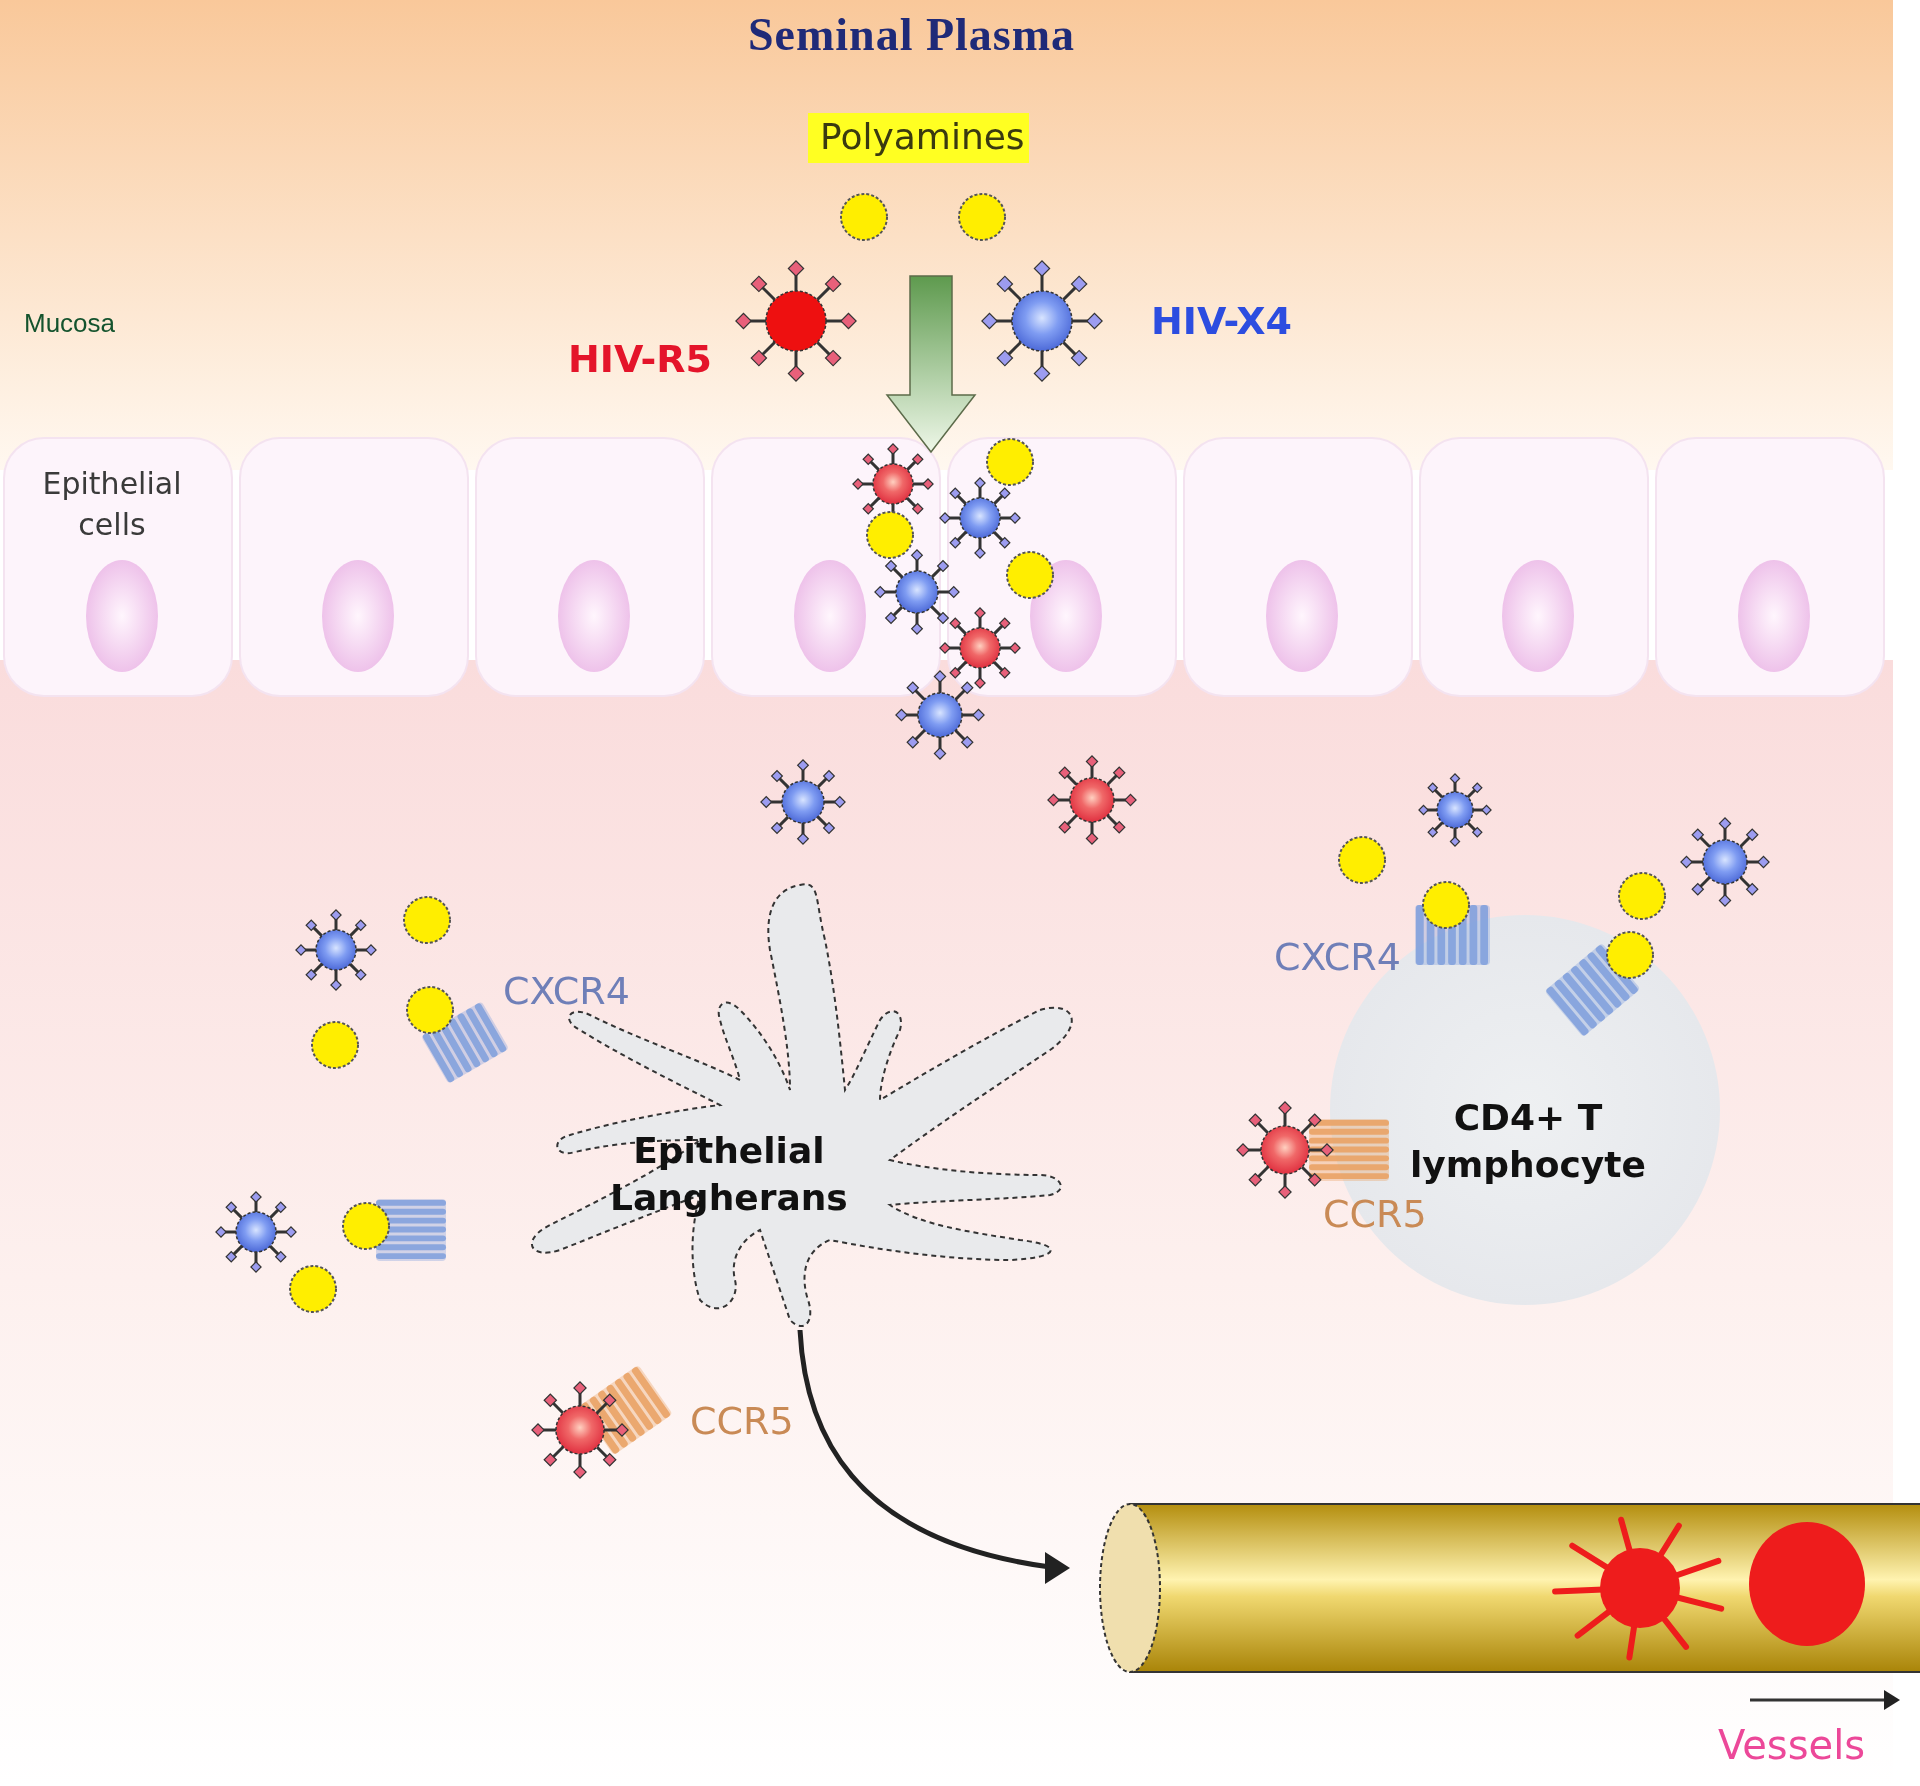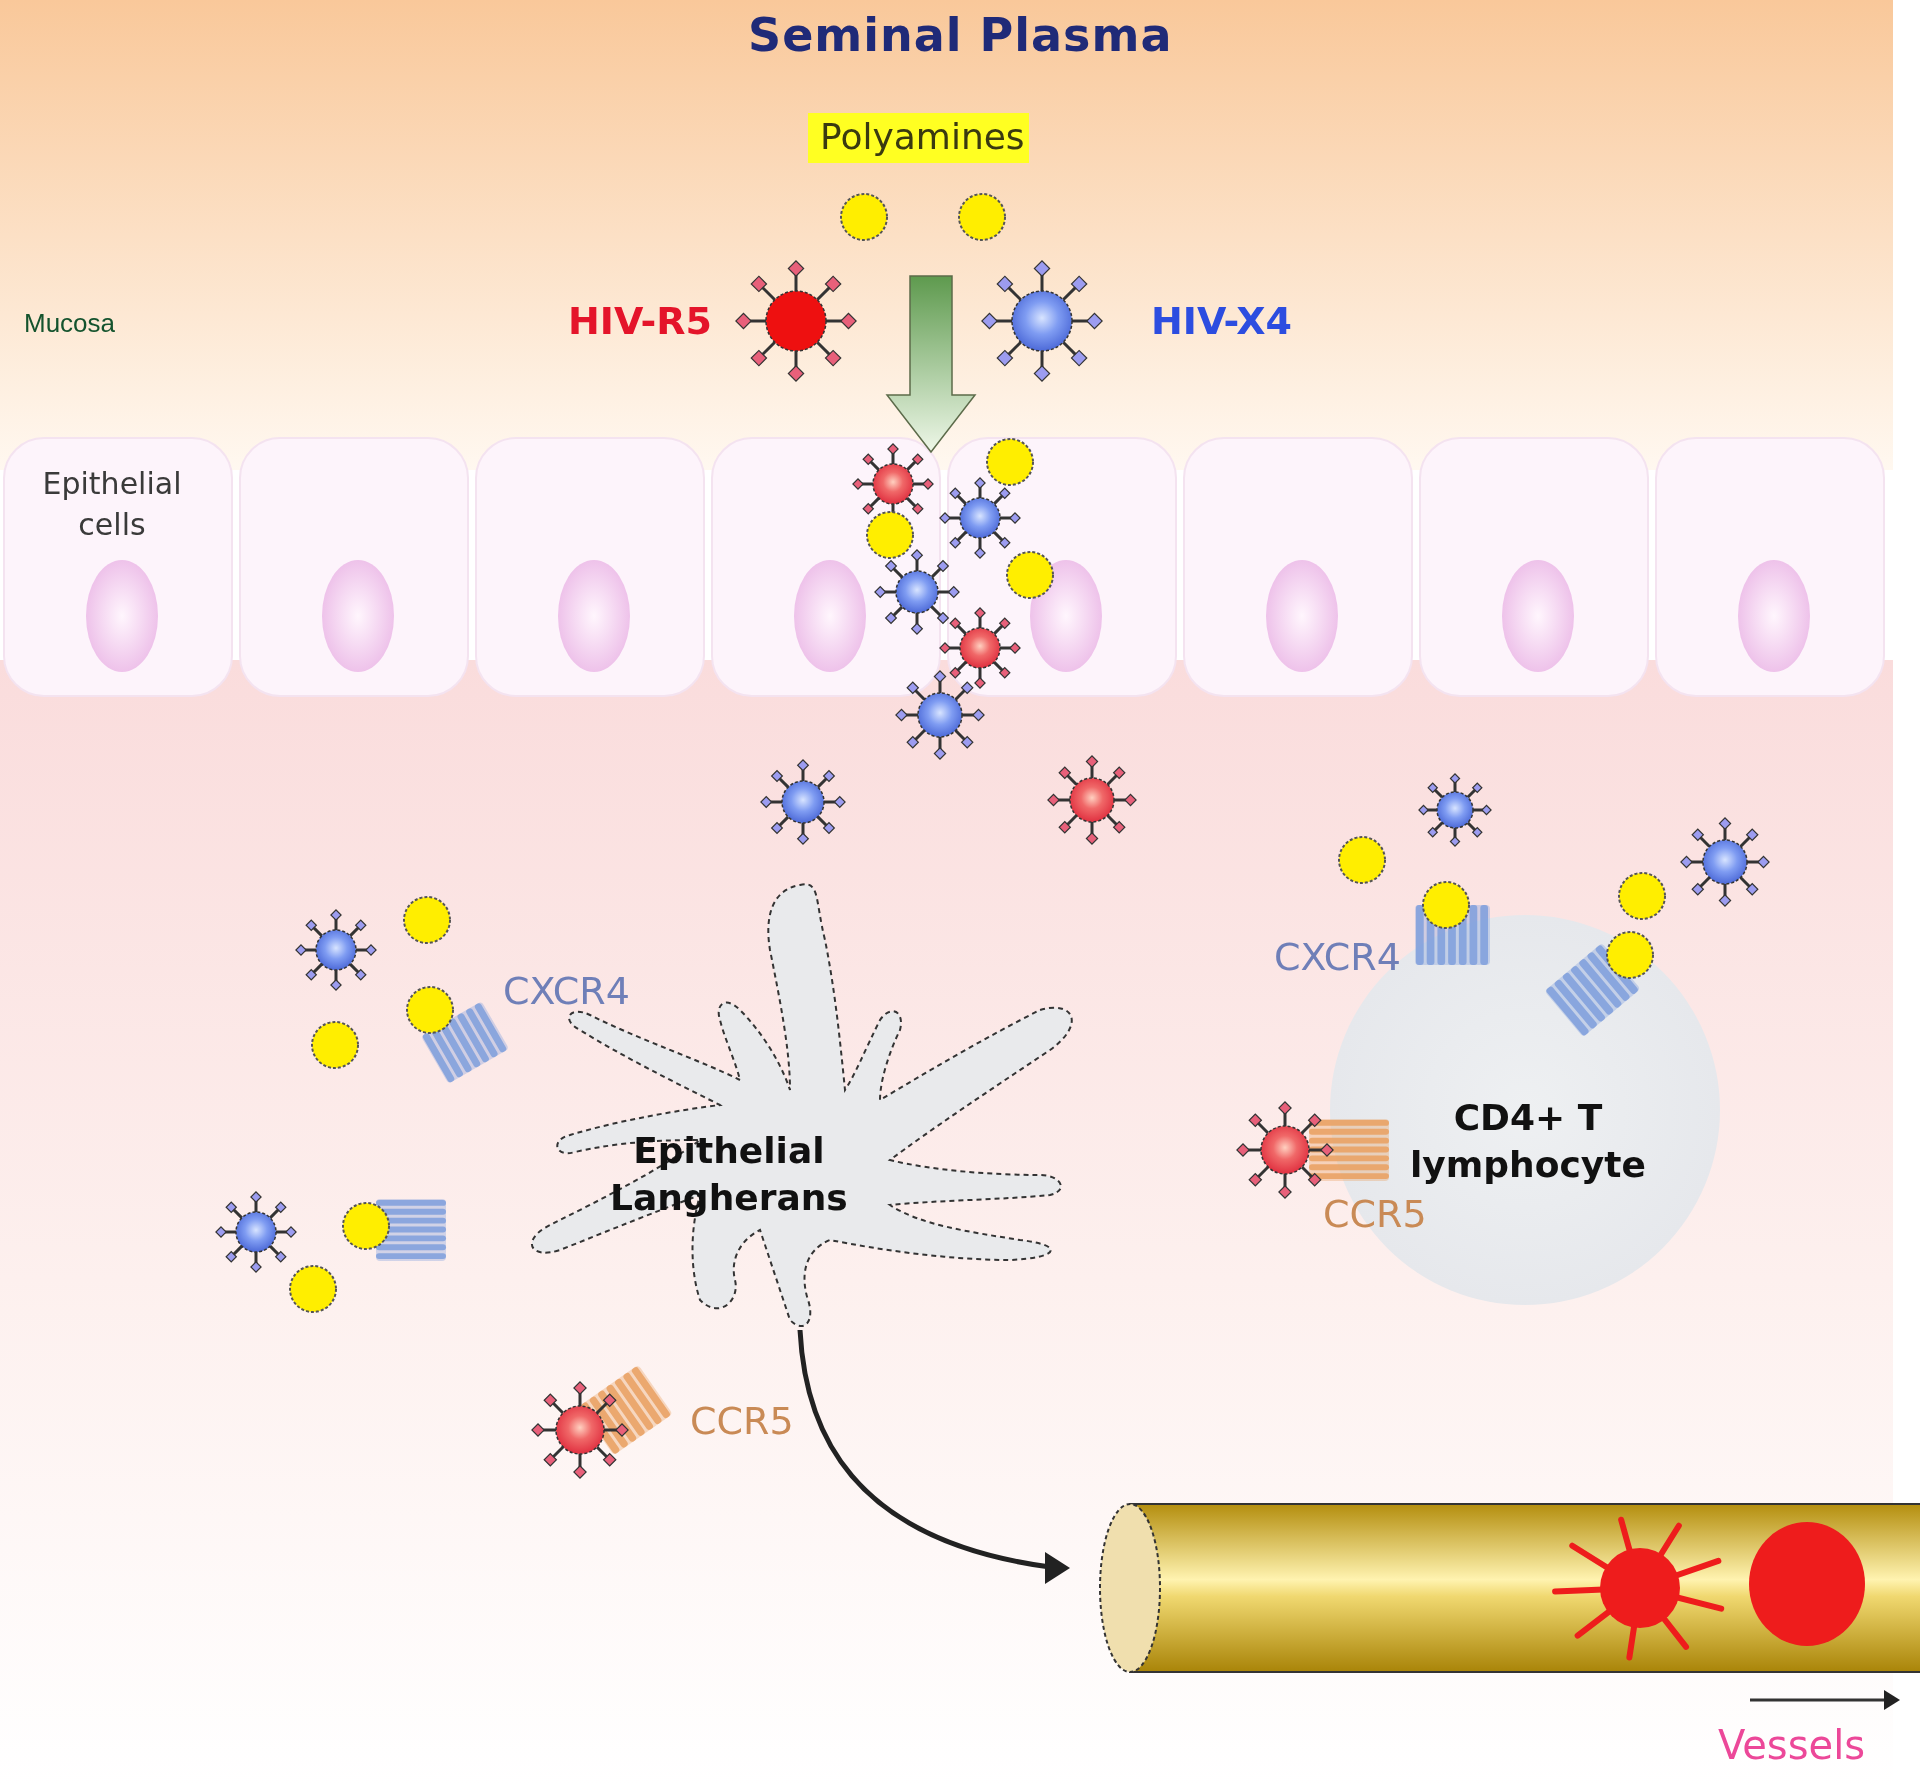--- a/index.html
+++ b/index.html
@@ -1,21 +1,21 @@
 <!DOCTYPE html>
 <html><head>
 <meta charset="utf-8">
 <style>
   html,body{margin:0;padding:0;background:#ffffff;}
   body{width:1920px;height:1786px;position:relative;overflow:hidden;font-family:"DejaVu Sans",sans-serif;}
   #stage{position:absolute;left:0;top:0;width:1920px;height:1786px;}
   .lbl{position:absolute;white-space:nowrap;line-height:1;}
-  .title{font-weight:bold;color:#1f2a78;font-size:46px;letter-spacing:1px;}
+  .title{font-weight:bold;color:#1f2a78;font-size:46px;letter-spacing:1px;font-family:Liberation Serif, serif;}
   .poly{background:#ffff22;color:#3a3a10;font-size:36px;padding:6px 4px 8px 12px;}
-  .r5{color:#e4142a;font-weight:bold;font-size:38px;}
+  .r5{color:#e4142a;font-weight:bold;font-size:38px;margin-top:38px;}
   .x4{color:#2c4de0;font-weight:bold;font-size:38px;}
   .side{color:#14532d;font-size:26px;font-family:Liberation Sans, sans-serif;}
   .side-sm{color:#3a3a3a;font-size:30px;text-align:center;line-height:1.35;}
   .cxcr4{color:#6f7fb8;font-size:38px;}
   .ccr5{color:#c98a55;font-size:38px;}
   .cell-name{color:#111;font-weight:bold;font-size:36px;text-align:center;line-height:1.3;}
   .infected{color:#e82020;font-weight:bold;font-size:36px;text-align:center;line-height:1.3;}
   .vessels{color:#ec4899;font-size:40px;}
 </style>
 </head>

